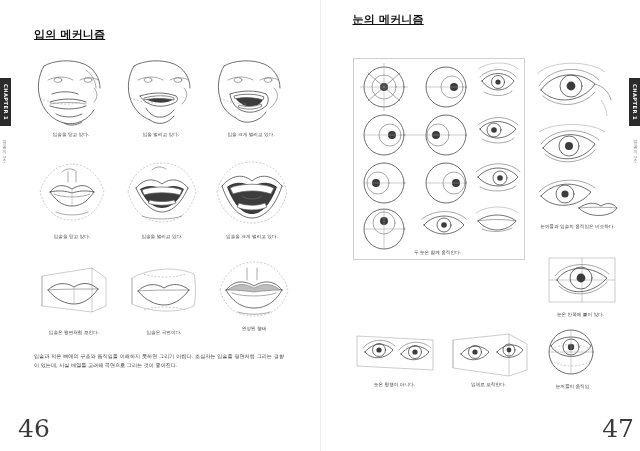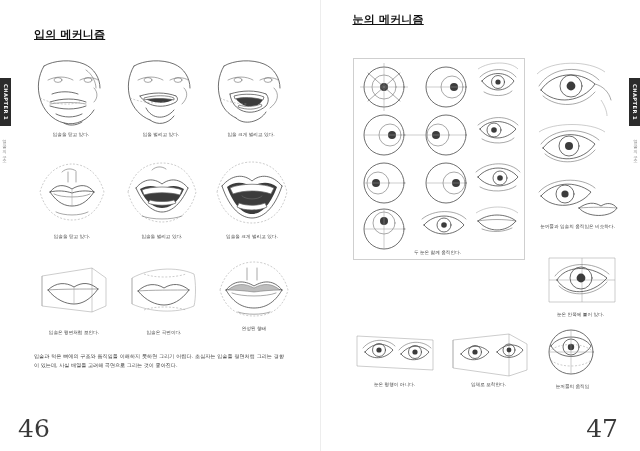--- a/index.html
+++ b/index.html
@@ -44,21 +44,21 @@
   .page.left .sidelabel{left:2px;}
   .page.right .sidelabel{right:2px;}
 
   
   .folio{
     position:absolute;bottom:8px;
     font-size:25px;color:#3a3a3a;font-family:"DejaVu Serif","Liberation Serif",serif;
     letter-spacing:0;
   }
   .page.left .folio{left:18px;}
-  .page.right .folio{right:22px;}
+  .page.right .folio{right:6px;}
 
   
   .cap{
     position:absolute;
     font-size:4.6px;color:#3b3b3b;text-align:center;
     white-space:nowrap;line-height:1.2;
   }
   .cap.wrap{white-space:normal;}
 
   

